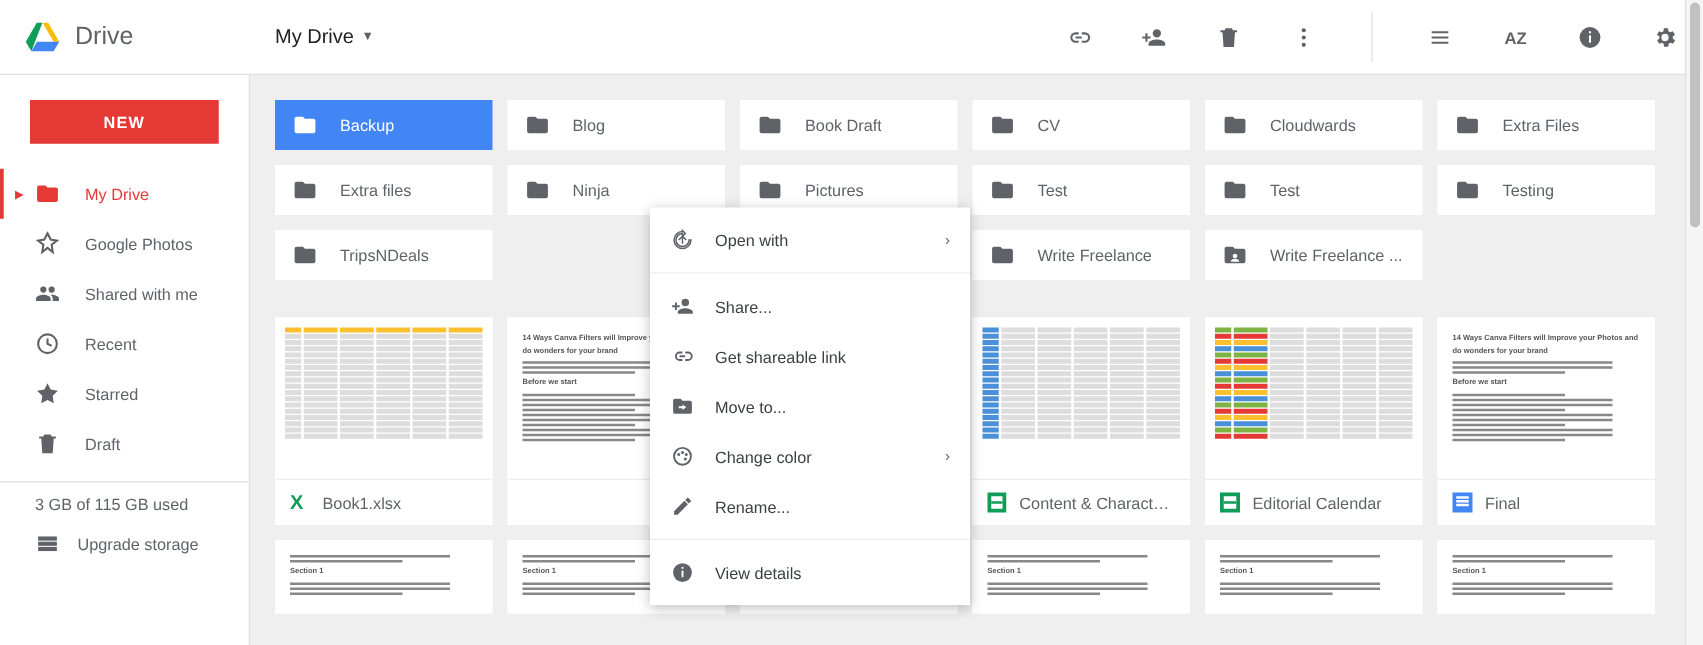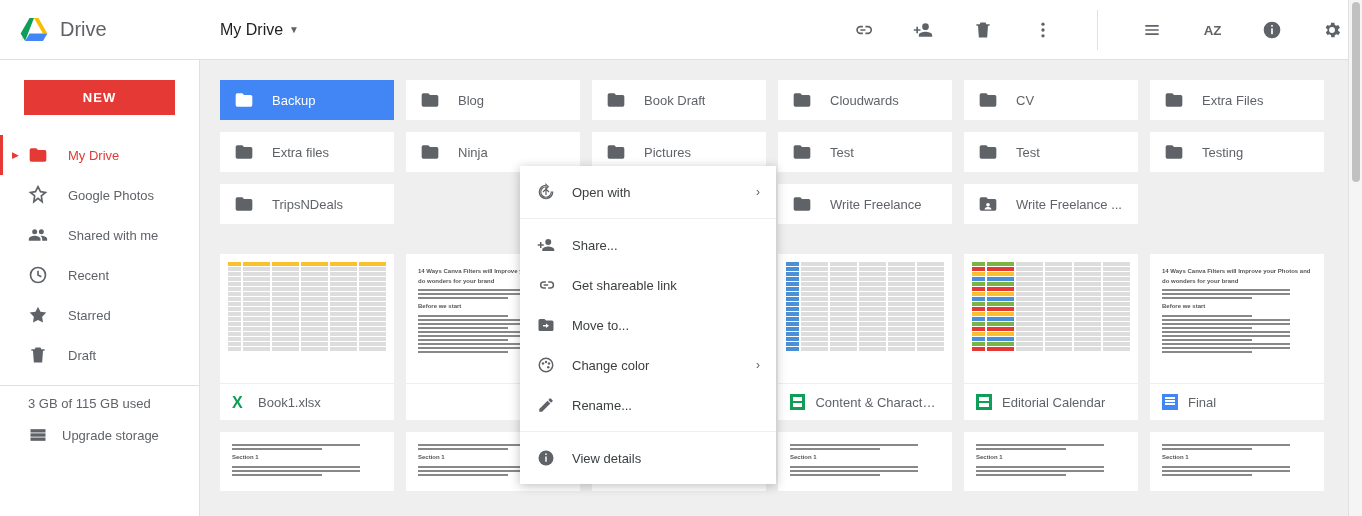--- a/index.html
+++ b/index.html
@@ -221,27 +221,27 @@
         <div class="folder-tile">
           <svg class="ficon" viewBox="0 0 24 24">
             <path d="M10 4H4a2 2 0 00-2 2v12a2 2 0 002 2h16a2 2 0 002-2V8a2 2 0 00-2-2h-8l-2-2z"></path>
           </svg>
           <span class="folder-name">Book Draft</span>
         </div>
         <div class="folder-tile">
           <svg class="ficon" viewBox="0 0 24 24">
             <path d="M10 4H4a2 2 0 00-2 2v12a2 2 0 002 2h16a2 2 0 002-2V8a2 2 0 00-2-2h-8l-2-2z"></path>
           </svg>
+          <span class="folder-name">CV</span>
+        </div>
+        <div class="folder-tile">
+          <svg class="ficon" viewBox="0 0 24 24">
+            <path d="M10 4H4a2 2 0 00-2 2v12a2 2 0 002 2h16a2 2 0 002-2V8a2 2 0 00-2-2h-8l-2-2z"></path>
+          </svg>
           <span class="folder-name">Cloudwards</span>
-        </div>
-        <div class="folder-tile">
-          <svg class="ficon" viewBox="0 0 24 24">
-            <path d="M10 4H4a2 2 0 00-2 2v12a2 2 0 002 2h16a2 2 0 002-2V8a2 2 0 00-2-2h-8l-2-2z"></path>
-          </svg>
-          <span class="folder-name">CV</span>
         </div>
         <div class="folder-tile">
           <svg class="ficon" viewBox="0 0 24 24">
             <path d="M10 4H4a2 2 0 00-2 2v12a2 2 0 002 2h16a2 2 0 002-2V8a2 2 0 00-2-2h-8l-2-2z"></path>
           </svg>
           <span class="folder-name">Extra Files</span>
         </div>
         <div class="folder-tile">
           <svg class="ficon" viewBox="0 0 24 24">
             <path d="M10 4H4a2 2 0 00-2 2v12a2 2 0 002 2h16a2 2 0 002-2V8a2 2 0 00-2-2h-8l-2-2z"></path>

